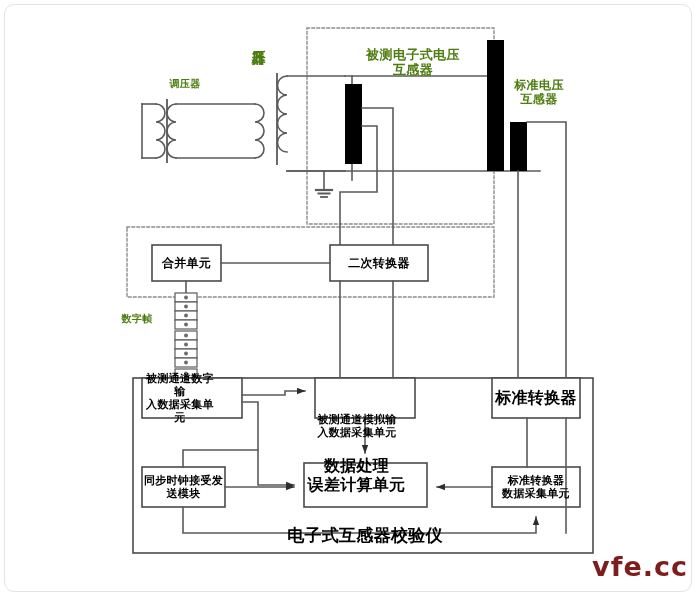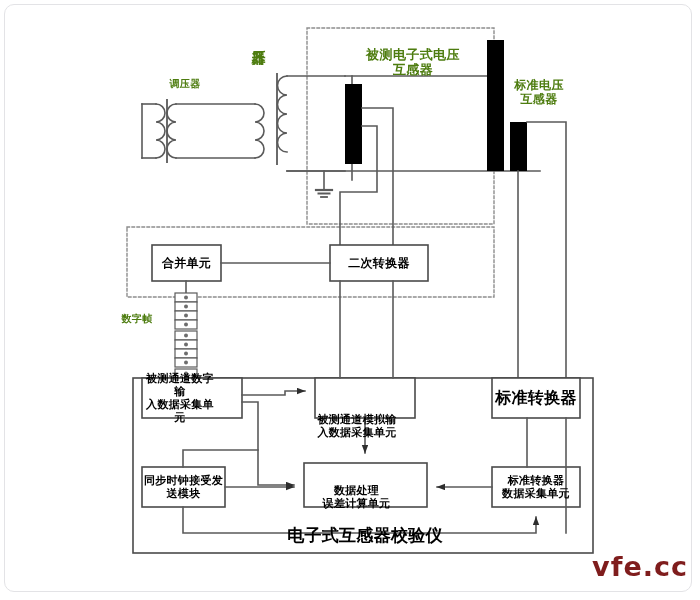--- a/index.html
+++ b/index.html
@@ -212,21 +212,21 @@
 入数据采集单元</div>
 
   <div class="boxlbl" style="left:315px; top:378px; width:84px; height:40px; font-size:11px;margin-top:28px;">被测通道模拟输
 入数据采集单元</div>
 
   <div class="boxlbl" style="left:492px; top:378px; width:88px; height:40px; font-size:16px;">标准转换器</div>
 
   <div class="boxlbl" style="left:142px; top:467px; width:83px; height:40px; font-size:11px;">同步时钟接受发
 送模块</div>
 
-  <div class="boxlbl" style="left:304px; top:475px; width:105px; height:44px; font-size:11px;">数据处理
+  <div class="boxlbl" style="left:304px; top:453px; width:105px; height:44px; font-size:16px;">数据处理
 误差计算单元</div>
 
   <div class="boxlbl" style="left:492px; top:467px; width:88px; height:40px; font-size:11px;">标准转换器
 数据采集单元</div>
 
   <div class="boxlbl" style="left:200px; top:520px; width:330px; height:30px; font-size:17px;text-align:center;">电子式互感器校验仪</div>
 
   <div id="watermark">vfe.cc</div>
 
 </div>

